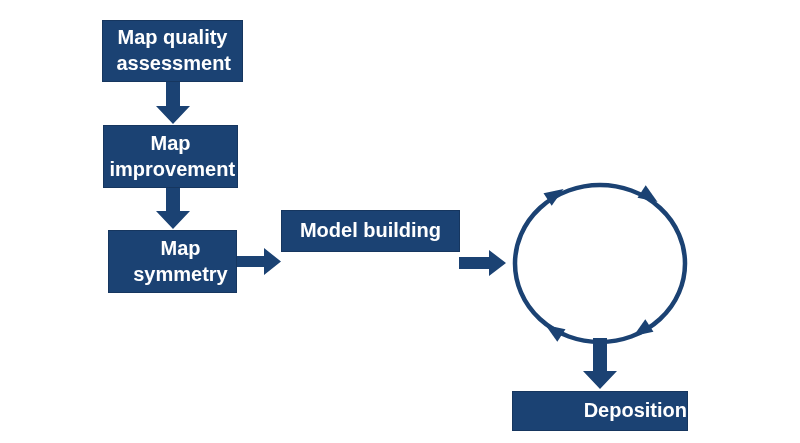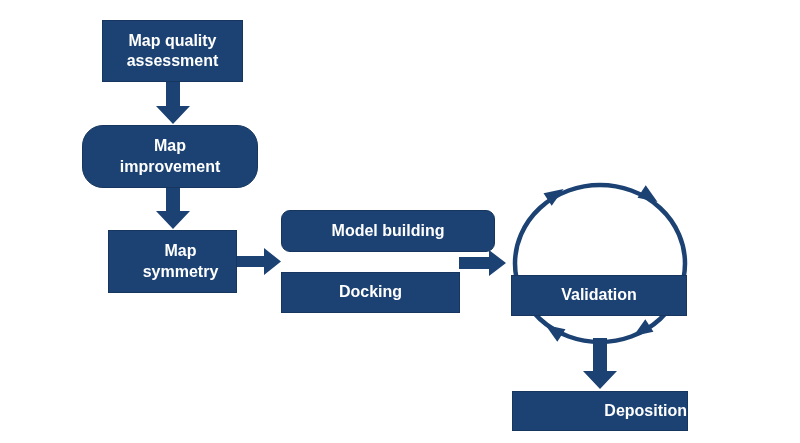--- a/index.html
+++ b/index.html
@@ -29,34 +29,34 @@
   .box {
     position: absolute;
     background: var(--box-fill);
     border: 1px solid var(--box-border);
     box-sizing: border-box;
     color: var(--text);
     display: flex;
     align-items: center;
     justify-content: center;
     text-align: center;
-    font-size: 16px;
+    font-size: 20px;
     font-weight: bold;
     line-height: 1.28;
     z-index: 2;
   }
   .box .label { display: inline-block; }
   .wrap110 { max-width: 112px; }
   .wrap120 { max-width: 122px; }
   .wrap100 { max-width: 104px; }
 
   #box-map-quality    { left: 102px; top: 20px;  width: 141px; height: 62px; }
-  #box-map-improve    { left: 82px;  top: 125px; width: 176px; height: 63px; border-radius: 21px; }
+  #box-map-improve    { left: 103px;  top: 125px; width: 135px; height: 63px; }
   #box-map-symmetry   { left: 108px; top: 230px; width: 129px; height: 63px; padding-left: 16px; }
-  #box-model-building { left: 281px; top: 210px; width: 214px; height: 42px; border-radius: 9px; }
+  #box-model-building { left: 281px; top: 210px; width: 179px; height: 42px; }
   #box-docking        { left: 281px; top: 272px; width: 179px; height: 41px; }
   #box-refinement     { left: 511px; top: 211px; width: 176px; height: 42px; }
   #box-validation     { left: 511px; top: 275px; width: 176px; height: 41px; }
   #box-deposition     { left: 512px; top: 391px; width: 176px; height: 40px; justify-content: flex-end; }
 
   svg .solid { fill: var(--arrow); stroke: none; }
   svg .ring  { fill: none; stroke: var(--arrow); stroke-width: 4.5px; }
 </style>
 </head>
 <body>
@@ -88,26 +88,20 @@
   </div>
 
   <div class="box" id="box-map-symmetry">
     <span class="label wrap100">Map symmetry</span>
   </div>
 
   <div class="box" id="box-model-building">
     <span class="label">Model building</span>
   </div>
 
-  <div class="box" id="box-docking">
-    <span class="label">Docking</span>
-  </div>
 
 
-  <div class="box" id="box-validation">
-    <span class="label">Validation</span>
-  </div>
 
   <div class="box" id="box-deposition">
     <span class="label">Deposition</span>
   </div>
 
 </div>
 
 </body></html>

